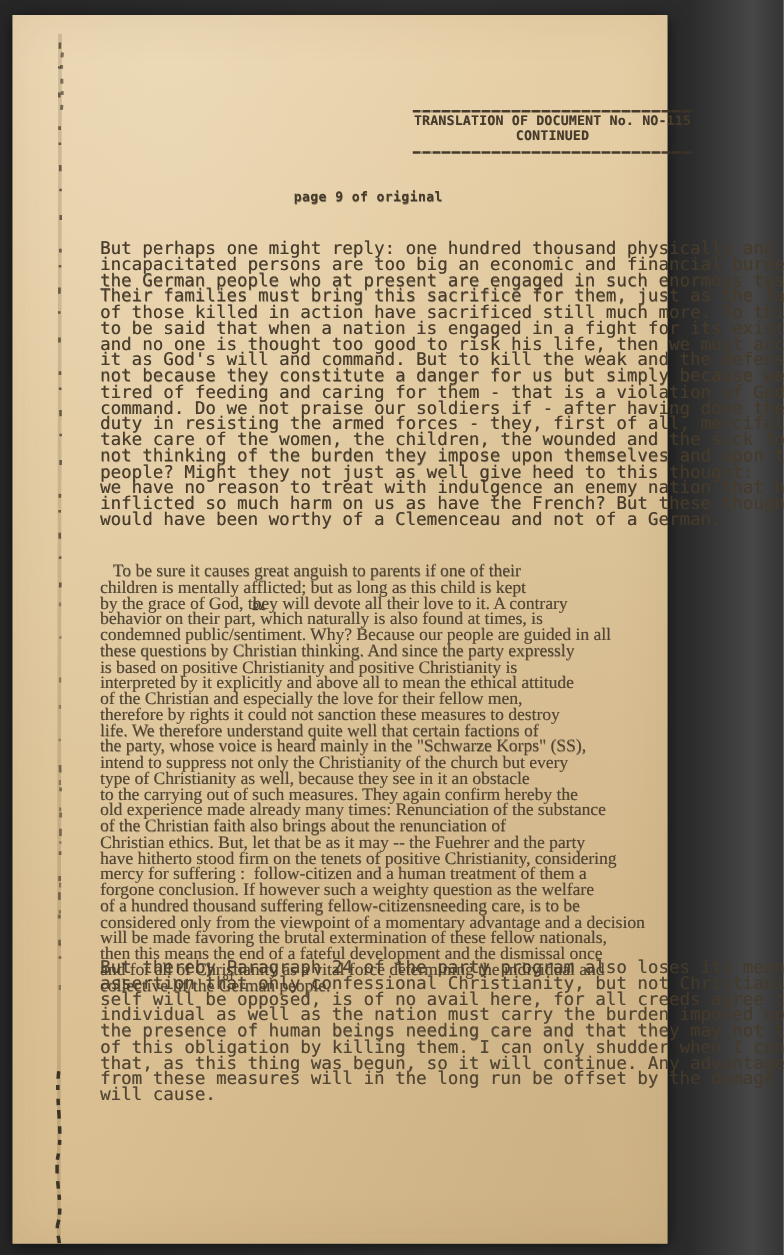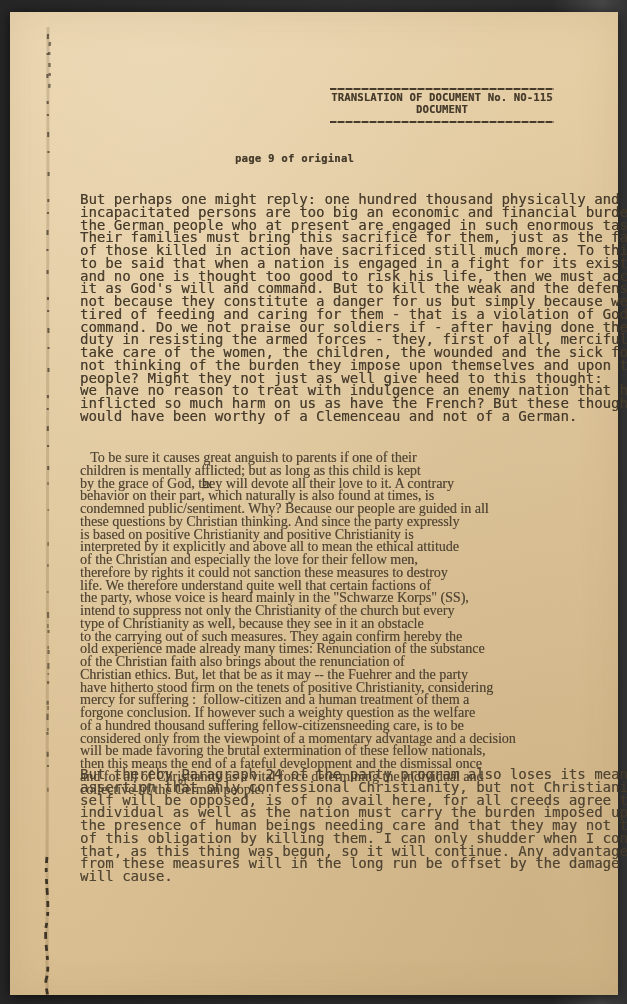--- a/index.html
+++ b/index.html
@@ -3,21 +3,21 @@
 <meta charset="utf-8">
 <title>Scanned Document</title>
 <style>
   html,body{margin:0;padding:0;}
   body{
     width:627px;height:1004px;position:relative;overflow:hidden;
     background:linear-gradient(90deg,#262626 0%,#2f2f2f 55%,#2b2b2b 88%,#474747 96%,#343434 100%);
     font-family:"DejaVu Sans Mono","Liberation Mono",monospace;
   }
   .paper{
-    position:absolute;left:10px;top:12px;width:608px;height:983px;
+    position:absolute;left:10px;top:12px;width:524px;height:983px;
     background:
       radial-gradient(ellipse at 25% 8%, rgba(255,250,235,0.18), rgba(255,250,235,0) 55%),
       radial-gradient(ellipse at 85% 90%, rgba(120,90,50,0.10), rgba(120,90,50,0) 60%),
       linear-gradient(163deg,#e9d3ac 0%,#e2caa0 30%,#dcc296 65%,#d5ba8c 100%);
     box-shadow:0 2px 12px rgba(0,0,0,0.65), inset 0 0 40px rgba(120,90,50,0.12);
   }
   .ink{color:#463b2b;text-shadow:0.3px 0.3px 0.5px rgba(70,59,43,0.55);}
   .stitch{position:absolute;left:28px;top:0;width:22px;height:983px;}
   .header{position:absolute;left:320px;top:76px;width:224px;text-align:center;}
   .rule{height:2px;background:repeating-linear-gradient(90deg,rgba(62,51,37,0.95) 0 6px,rgba(62,51,37,0.45) 6px 8px);}
@@ -48,21 +48,21 @@
     <path d="M10 22 C8 80 12 140 10 200 C8 260 12 320 10 380 C9 420 11 445 10 462" fill="none" stroke="#241e14" stroke-width="2.1" opacity="0.6" stroke-dasharray="5 14 2 19 4 23 3 10 2 16"></path>
     <path d="M10 470 C11 520 9 570 10 620 C11 680 9 730 10 788" fill="none" stroke="#241e14" stroke-width="1.8" opacity="0.38" stroke-dasharray="3 24 2 31 4 18"></path>
     <path d="M10 600 C12 650 8 700 10 755" fill="none" stroke="#241e14" stroke-width="2.2" opacity="0.5" stroke-dasharray="6 12 3 17 4 9"></path>
     <path d="M9 845 C6 870 13 892 8 915 C6 935 13 952 8 968 C7 976 11 982 9 988" fill="none" stroke="#1c1610" stroke-width="2.8" opacity="0.8" stroke-dasharray="6 5 4 7 5 4 7 6"></path>
     <path d="M12 30 C10 45 13 60 11 78" fill="none" stroke="#241e14" stroke-width="2.4" opacity="0.55" stroke-dasharray="4 6 3 8"></path>
   </svg>
 
   <div class="header ink">
     <div class="rule rule-top"></div>
     <div class="hline">TRANSLATION OF DOCUMENT No. NO-115</div>
-    <div class="hline">DOCUMENT</div>
+    <div class="hline">CONTINUED</div>
     <div class="rule rule-bottom"></div>
   </div>
 
   <div class="page-label ink">page 9 of original</div>
 
   <pre class="para para1 ink">But perhaps one might reply: one hundred thousand physically and mentally
 incapacitated persons are too big an economic and financial burden for
 the German people who at present are engaged in such enormous tasks.
 Their families must bring this sacrifice for them, just as the families
 of those killed in action have sacrificed still much more. To this is

